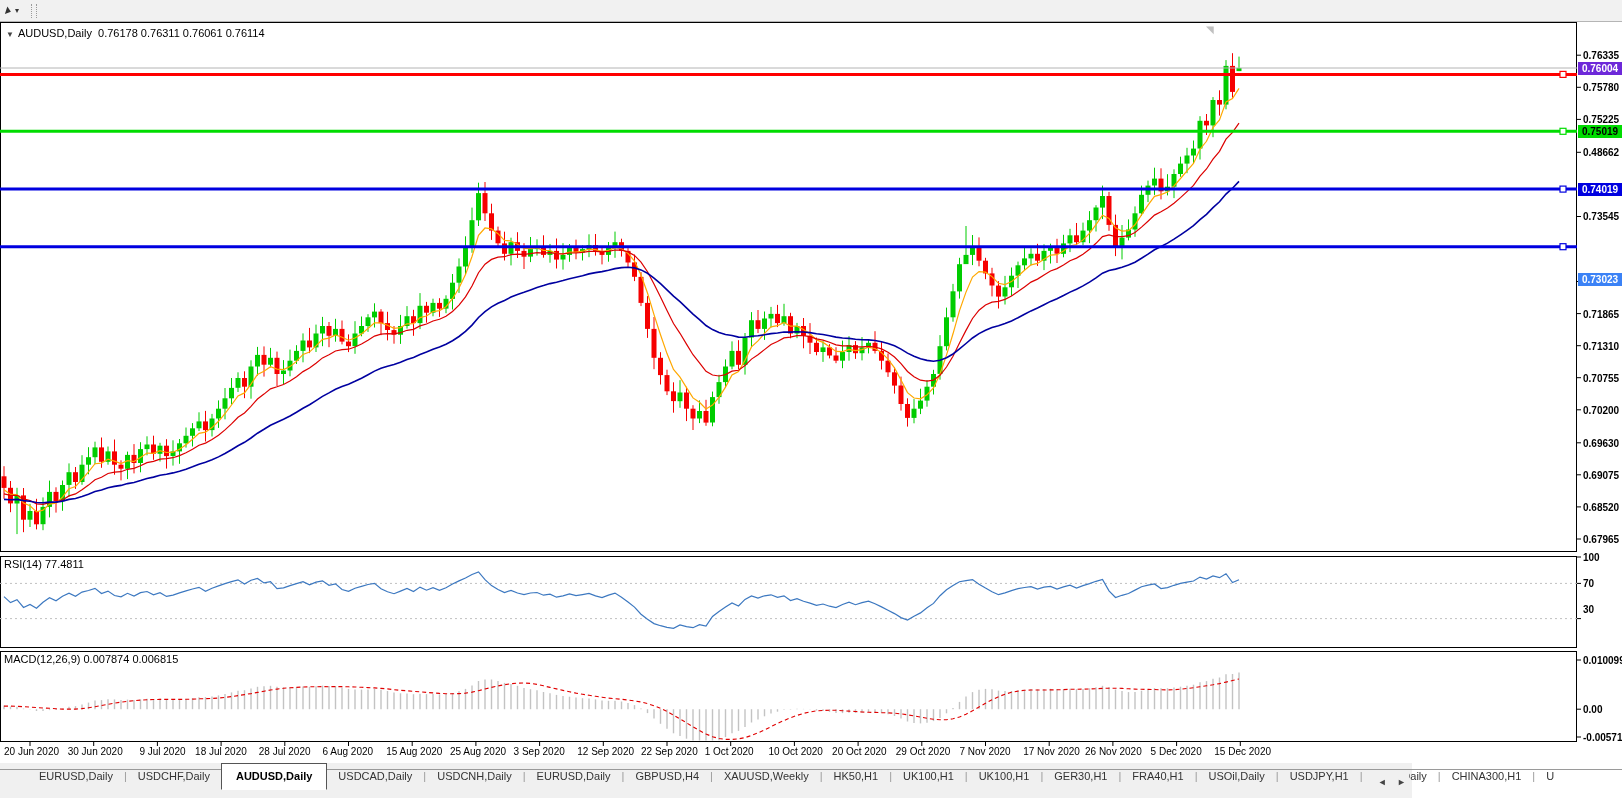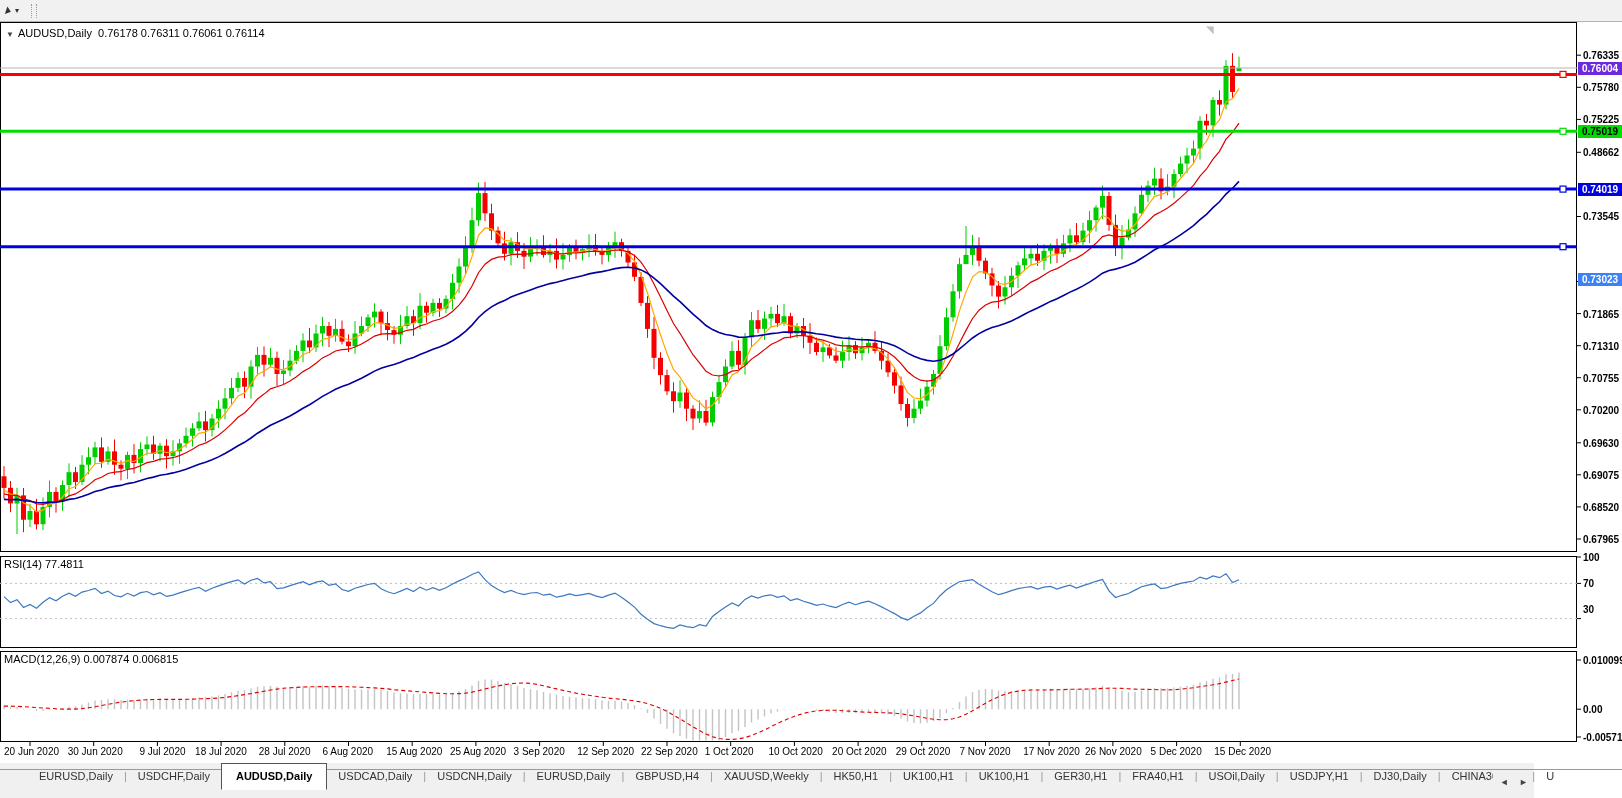--- a/index.html
+++ b/index.html
@@ -28,21 +28,21 @@
   #macd-label{left:4px;top:653px;}
   .collapse-caret{font-size:8px;color:#444;margin-right:4px;}
   
   .tick-label{position:absolute;left:1583px;width:40px;font-size:10px;font-weight:bold;color:#000;
     line-height:11px;z-index:6;}
   .price-box{position:absolute;left:1578px;width:44px;height:13px;line-height:13px;z-index:7;
     font-size:10px;font-weight:bold;text-align:center;}
   .date-label{position:absolute;top:746px;font-size:10px;color:#000;z-index:6;white-space:nowrap;}
   #scroll-marker{position:absolute;left:1206px;top:24px;color:#c0c0c0;font-size:10px;z-index:6;}
   
-  #tabbar{position:absolute;left:0;top:763px;width:1534px;height:35px;background:#f0f0f0;z-index:8;}
+  #tabbar{position:absolute;left:0;top:763px;width:1412px;height:35px;background:#f0f0f0;z-index:8;}
   #tabline{position:absolute;left:0;top:6px;width:1622px;height:1px;background:#9a9a9a;}
   #tabs{position:absolute;left:28px;top:0;width:1560px;height:30px;display:flex;align-items:flex-start;
     overflow:hidden;white-space:nowrap;}
   .tab{font-size:11px;color:#333;padding:7px 11px 6px 11px;cursor:default;}
   .tab.active{background:#fff;border:1px solid #555;border-bottom:1px solid #fff;font-weight:bold;color:#000;
     padding:6px 14px 7px 14px;margin-top:0;position:relative;z-index:2;}
   .tab-sep{color:#999;font-size:11px;padding-top:7px;}
   #tab-arrows{position:absolute;right:3px;top:8px;z-index:9;background:#f0f0f0;padding-left:4px;}
   .arrow-btn{font-size:9px;color:#444;padding:0 3px;cursor:default;}
 </style>

